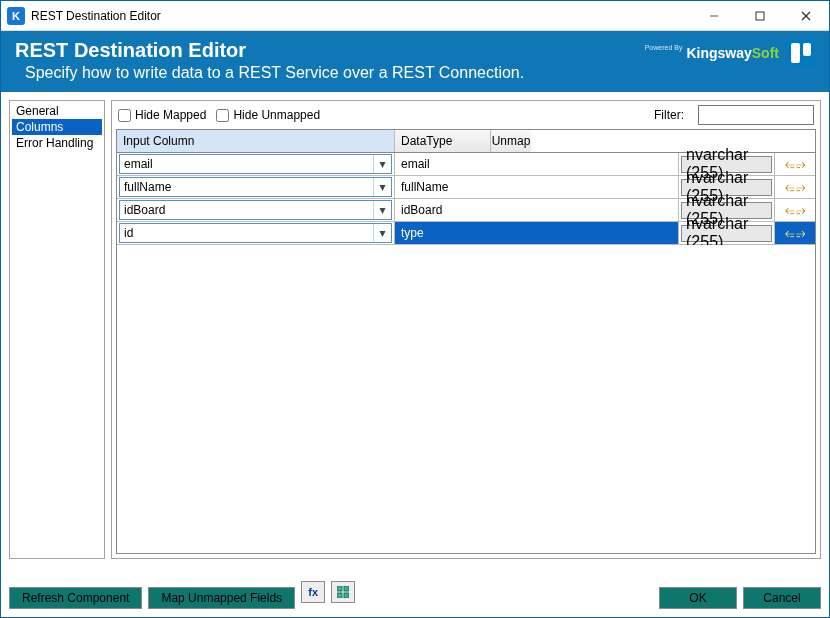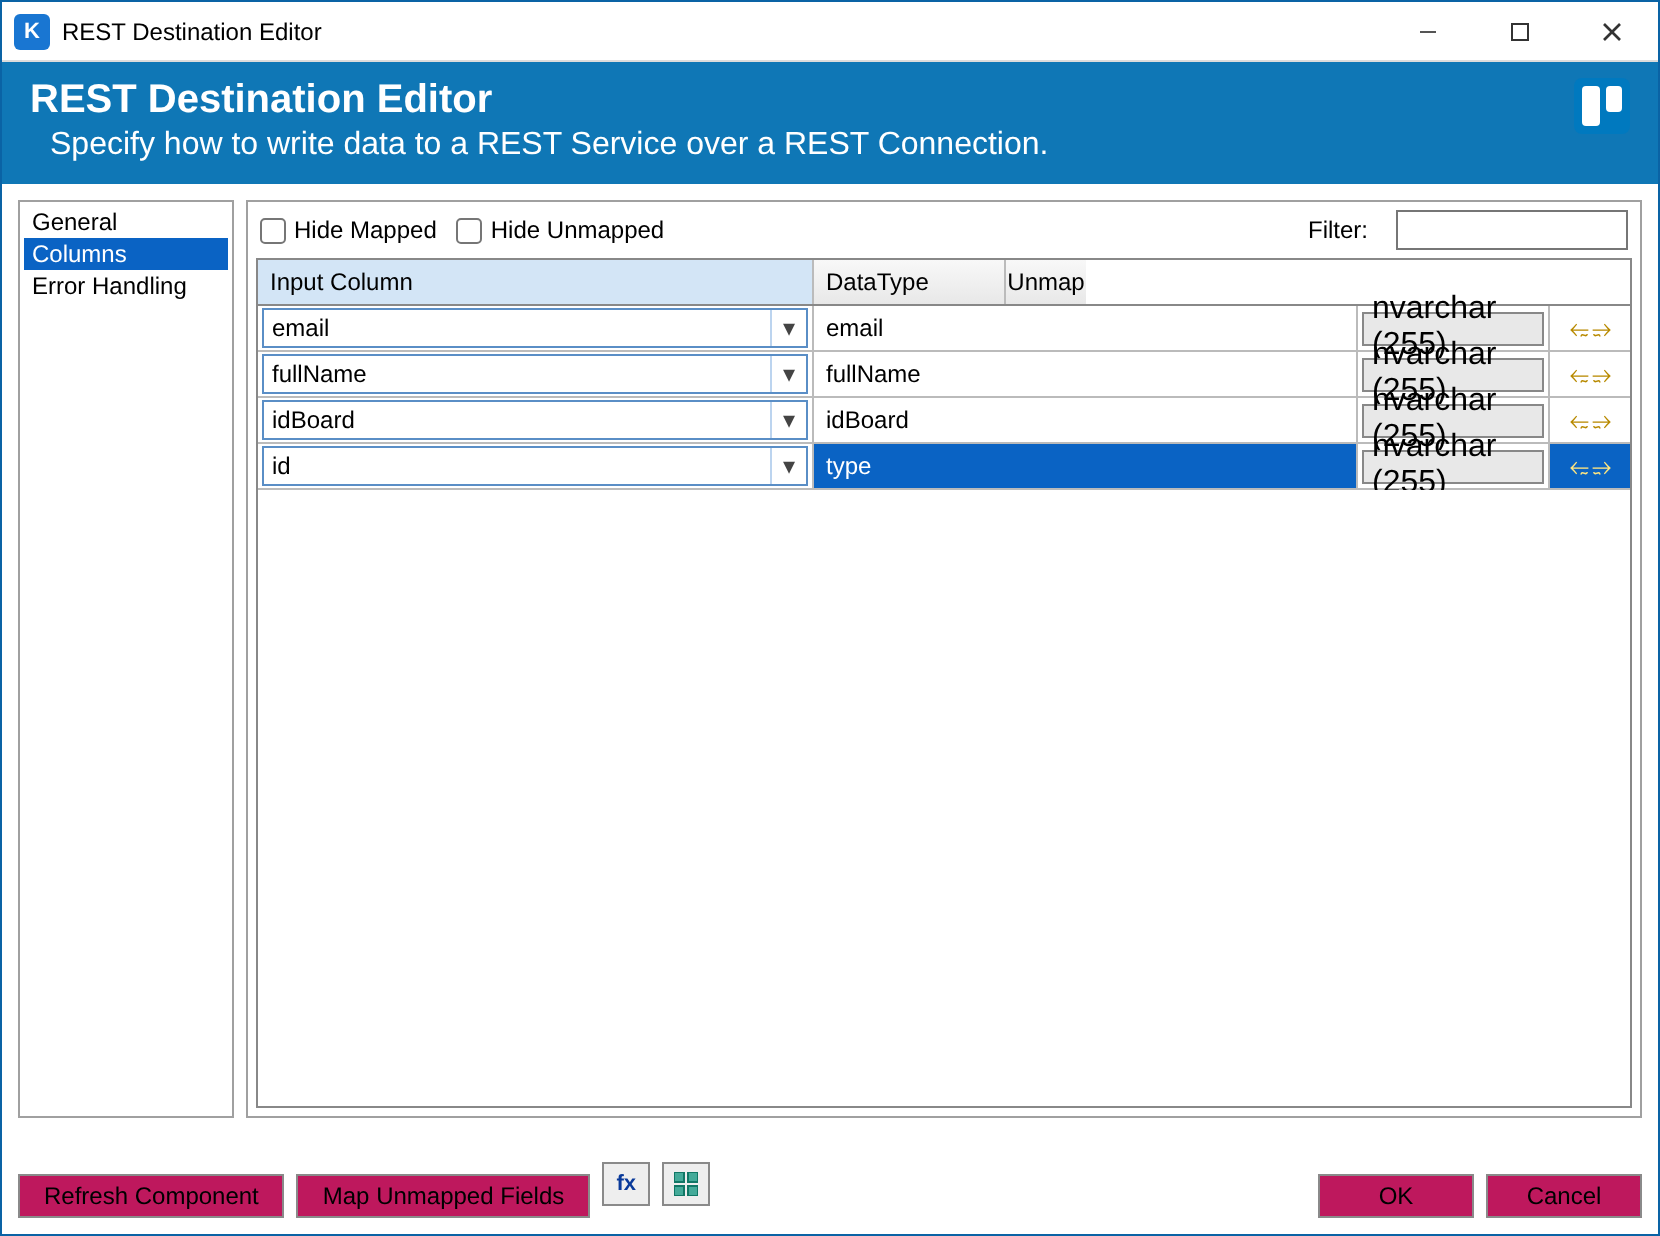--- a/index.html
+++ b/index.html
@@ -110,21 +110,21 @@
 
   .body-area {
     flex: 1;
     display: flex;
     padding: 8px;
     gap: 6px;
     box-sizing: border-box;
     min-height: 0;
   }
   .sidebar {
-    width: 108px;
+    width: 96px;
     border: 1px solid #a0a0a0;
     box-sizing: border-box;
     padding: 2px 2px;
   }
   .sidebar-item {
     padding: 1px 4px;
     font-size: 12px;
     cursor: default;
   }
   .sidebar-item.selected {
@@ -273,21 +273,21 @@
 
   .footer {
     display: flex;
     align-items: center;
     padding: 8px;
     gap: 6px;
     border-top: 0;
   }
   .btn {
     border: 1px solid #8a8a8a;
-    background: #be185d;
+    background: #0f766e;
     padding: 3px 12px;
     font-size: 12px;
     min-width: 70px;
     text-align: center;
     height: 22px;
     box-sizing: border-box;
     display:inline-flex;
     align-items:center;
     justify-content:center;
     margin-top:12px;
@@ -332,20 +332,25 @@
       </div>
     </div>
   </div>
 
   <div class="banner">
     <div class="banner-left">
       <h1>REST Destination Editor</h1>
       <div class="subtitle">Specify how to write data to a REST Service over a REST Connection.</div>
     </div>
     <div class="banner-logos">
+      <div class="ks-logo">
+        <span class="pb">Powered By</span>
+        <span>Kingsway</span>
+          <span class="green">Soft</span>
+      </div>
       <div class="trello-logo">
         <div class="c1"></div>
           <div class="c2"></div>
       </div>
     </div>
   </div>
 
   <div class="body-area">
 
     <div class="sidebar" id="sidebar">

